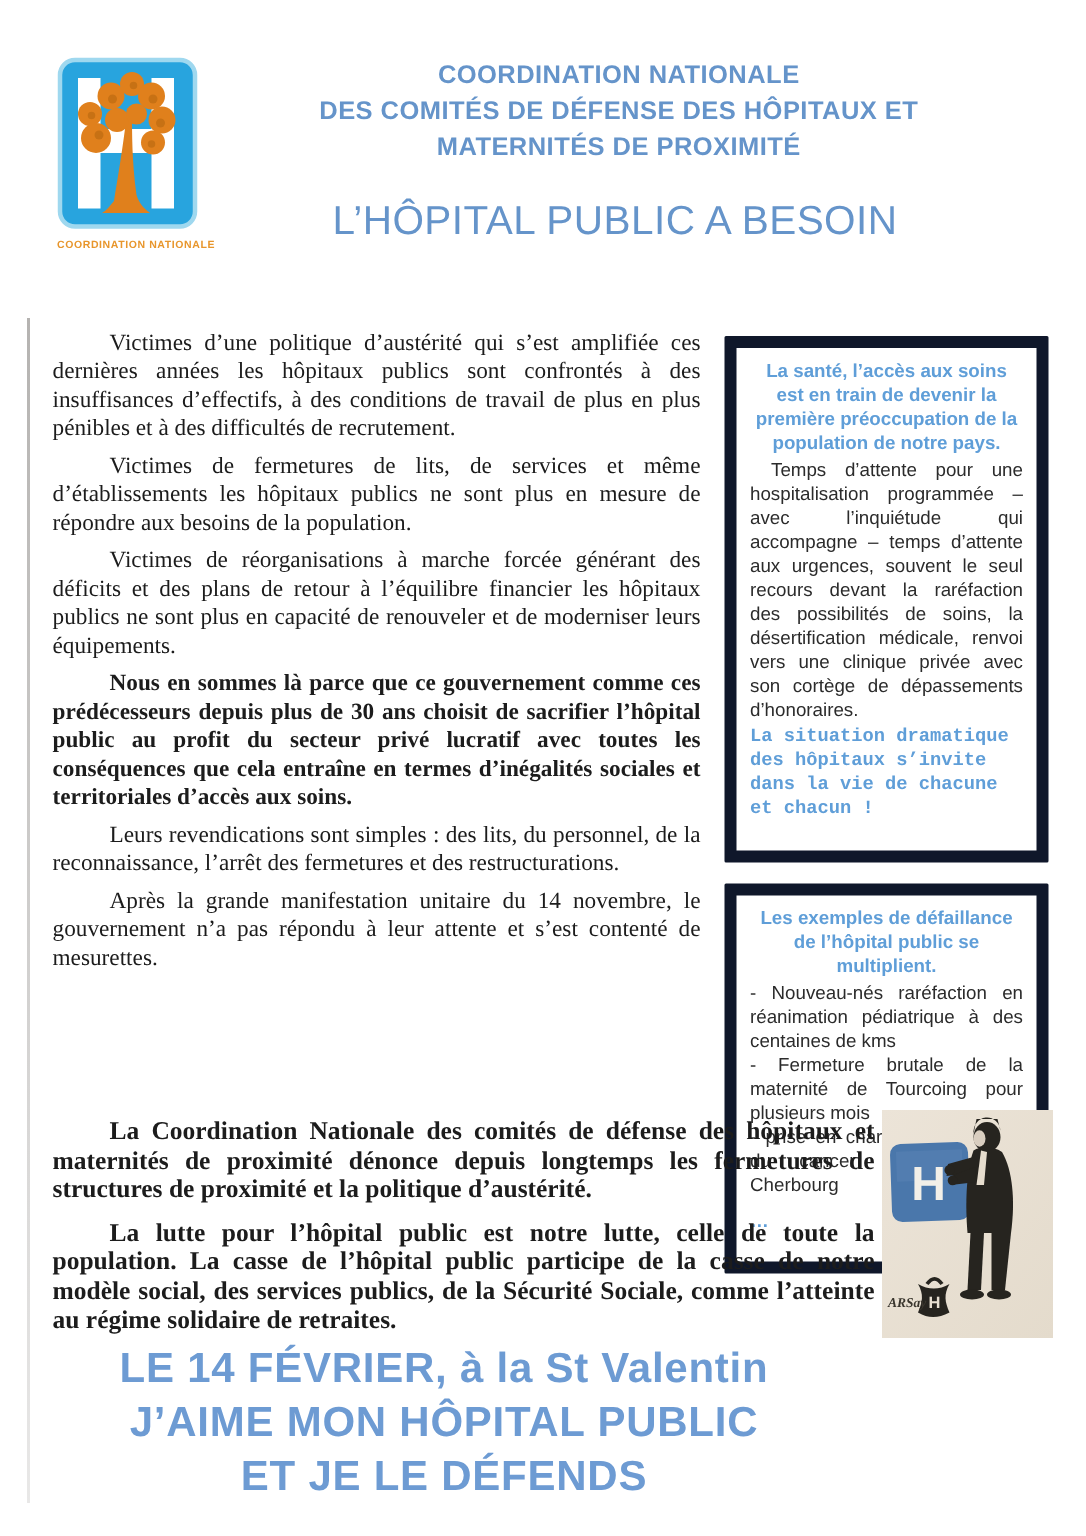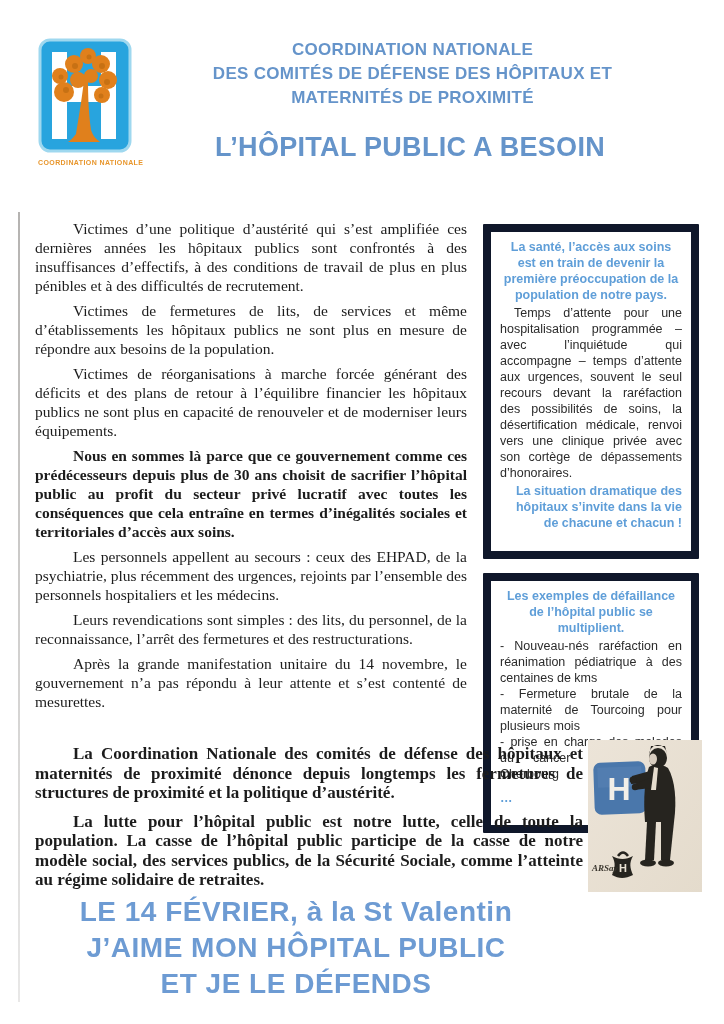--- a/index.html
+++ b/index.html
@@ -12,39 +12,39 @@
     background:linear-gradient(180deg,rgba(70,65,60,.40),rgba(70,65,60,.12));}
 
   
   .logo-wrap{position:absolute;left:38px;top:38px;width:94px;}
   .logo-caption{margin-top:2px;text-align:center;font-family:"Liberation Sans",sans-serif;
     font-weight:bold;font-size:7px;letter-spacing:.4px;color:#e8962c;white-space:nowrap;}
   .org-lines{position:absolute;left:160px;top:38px;width:505px;text-align:center;
     font-family:"Liberation Sans",sans-serif;font-weight:bold;font-size:17px;
     line-height:24px;color:#6594ca;letter-spacing:.3px;}
   .title-lines{position:absolute;left:150px;top:131px;width:520px;text-align:center;
-    font-family:"Liberation Sans",sans-serif;font-weight:bold;font-size:27px;
+    font-family:"Liberation Sans",sans-serif;font-weight:normal;font-size:27px;
     line-height:33px;color:#6594ca;letter-spacing:.3px;}
 
   
   .left-col{position:absolute;left:35px;top:219px;width:432px;
     font-size:15.5px;line-height:19px;text-align:justify;}
   .left-col p{margin:0 0 6px 0;text-indent:38px;}
   .left-col p.bold{font-weight:bold;}
 
   
   .sidebar{position:absolute;left:483px;top:224px;width:216px;
     font-family:"Liberation Sans",sans-serif;font-size:12.5px;line-height:16px;color:#2b2b2b;}
   .box{box-sizing:border-box;border:8px solid #0f172a;border-radius:1px;
     padding:7px 9px;background:#fff;}
   .box1{min-height:292px;}
   .box2{margin-top:14px;min-height:202px;}
   .box-heading{color:#5f9ed8;font-weight:bold;text-align:center;margin:0 0 2px 0;}
   .box-body{margin:0;text-align:justify;text-indent:14px;}
-  .box-footer{color:#5f9ed8;font-weight:bold;text-align:right;margin-top:2px;}
+  .box-footer{color:#5f9ed8;font-weight:bold;text-align:left;margin-top:2px;font-family:Liberation Mono, monospace;}
   .box-item{margin:0;text-align:justify;}
   .box-more{color:#5f9ed8;font-weight:bold;letter-spacing:2px;margin-top:8px;}
 
   
   .bottom-paragraphs{position:absolute;left:35px;top:744px;width:548px;
     font-size:17px;line-height:19.5px;font-weight:bold;text-align:justify;}
   .bottom-paragraphs p{margin:0 0 9px 0;text-indent:38px;}
 
   .slogan{position:absolute;left:0;top:894px;width:592px;text-align:center;
     font-family:"Liberation Sans",sans-serif;font-weight:bold;font-size:28px;
@@ -101,21 +101,20 @@
 
   <div class="title-lines">
     <div>L’HÔPITAL PUBLIC A BESOIN</div>
   </div>
 
   <section class="left-col">
     <p>Victimes d’une politique d’austérité qui s’est amplifiée ces dernières années les hôpitaux publics sont confrontés à des insuffisances d’effectifs, à des conditions de travail de plus en plus pénibles et à des difficultés de recrutement.</p>
     <p>Victimes de fermetures de lits, de services et même d’établissements les hôpitaux publics ne sont plus en mesure de répondre aux besoins de la population.</p>
     <p>Victimes de réorganisations à marche forcée générant des déficits et des plans de retour à l’équilibre financier les hôpitaux publics ne sont plus en capacité de renouveler et de moderniser leurs équipements.</p>
     <p class="bold">Nous en sommes là parce que ce gouvernement comme ces prédécesseurs depuis plus de 30 ans choisit de sacrifier l’hôpital public au profit du secteur privé lucratif avec toutes les conséquences que cela entraîne en termes d’inégalités sociales et territoriales d’accès aux soins.</p>
-    <p>Les personnels appellent au secours : ceux des EHPAD, de la psychiatrie, plus récemment des urgences, rejoints par l’ensemble des personnels hospitaliers et les médecins.</p>
     <p>Leurs revendications sont simples : des lits, du personnel, de la reconnaissance, l’arrêt des fermetures et des restructurations.</p>
     <p>Après la grande manifestation unitaire du 14 novembre, le gouvernement n’a pas répondu à leur attente et s’est contenté de mesurettes.</p>
   </section>
 
   <aside class="sidebar">
     <div class="box box1">
       <p class="box-heading">La santé, l’accès aux soins est en train de devenir la première préoccupation de la population de notre pays.</p>
       <p class="box-body">Temps d’attente pour une hospitalisation programmée – avec l’inquiétude qui accompagne – temps d’attente aux urgences, souvent le seul recours devant la raréfaction des possibilités de soins, la désertification médicale, renvoi vers une clinique privée avec son cortège de dépassements d’honoraires.</p>
       <p class="box-footer">La situation dramatique des hôpitaux s’invite dans la vie de chacune et chacun !</p>
     </div>

